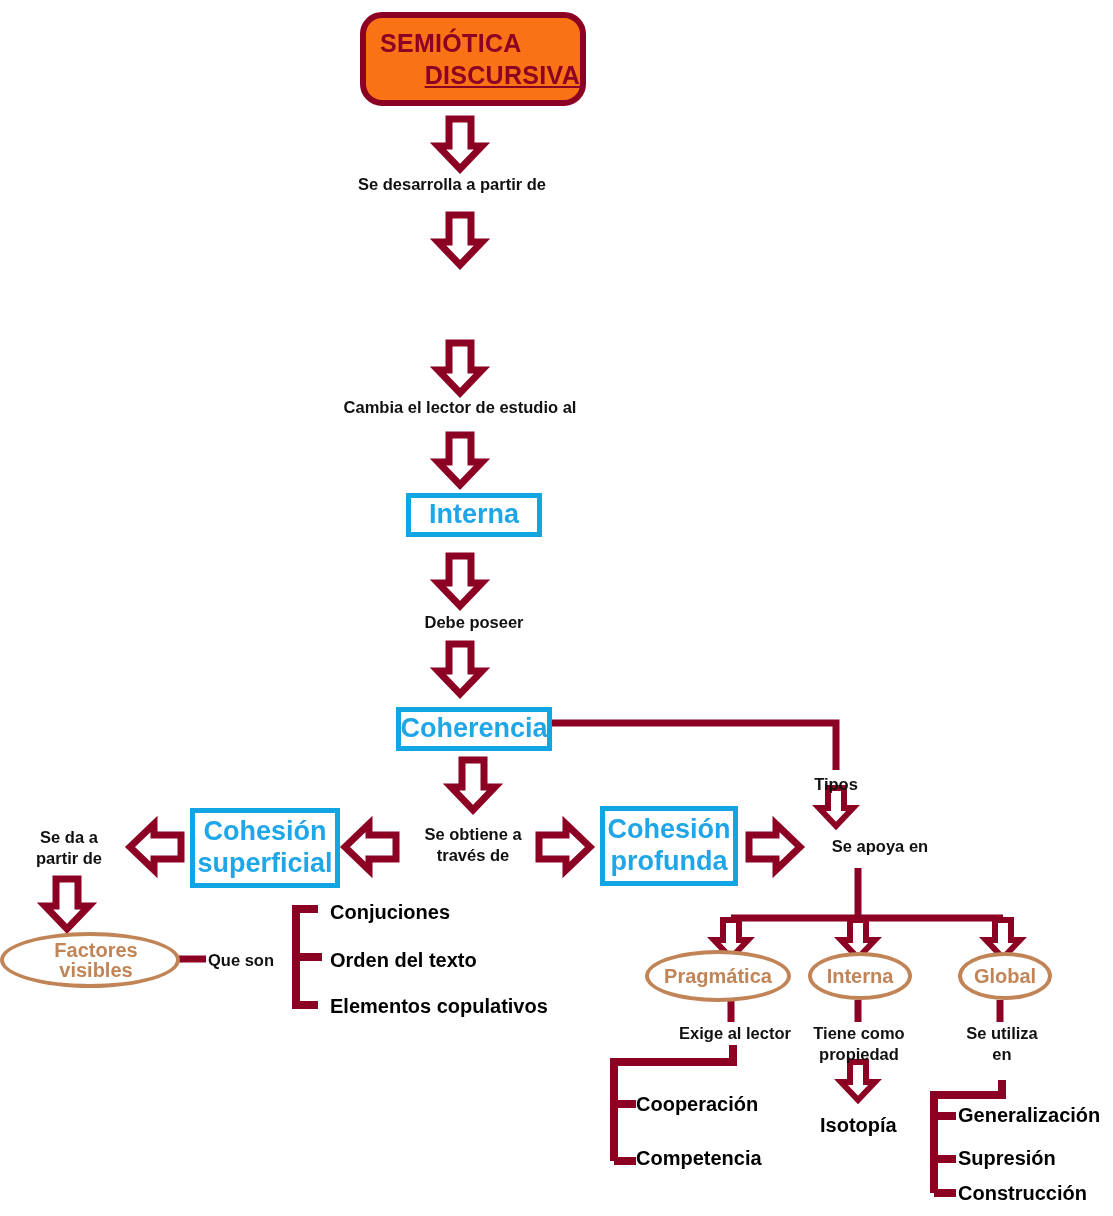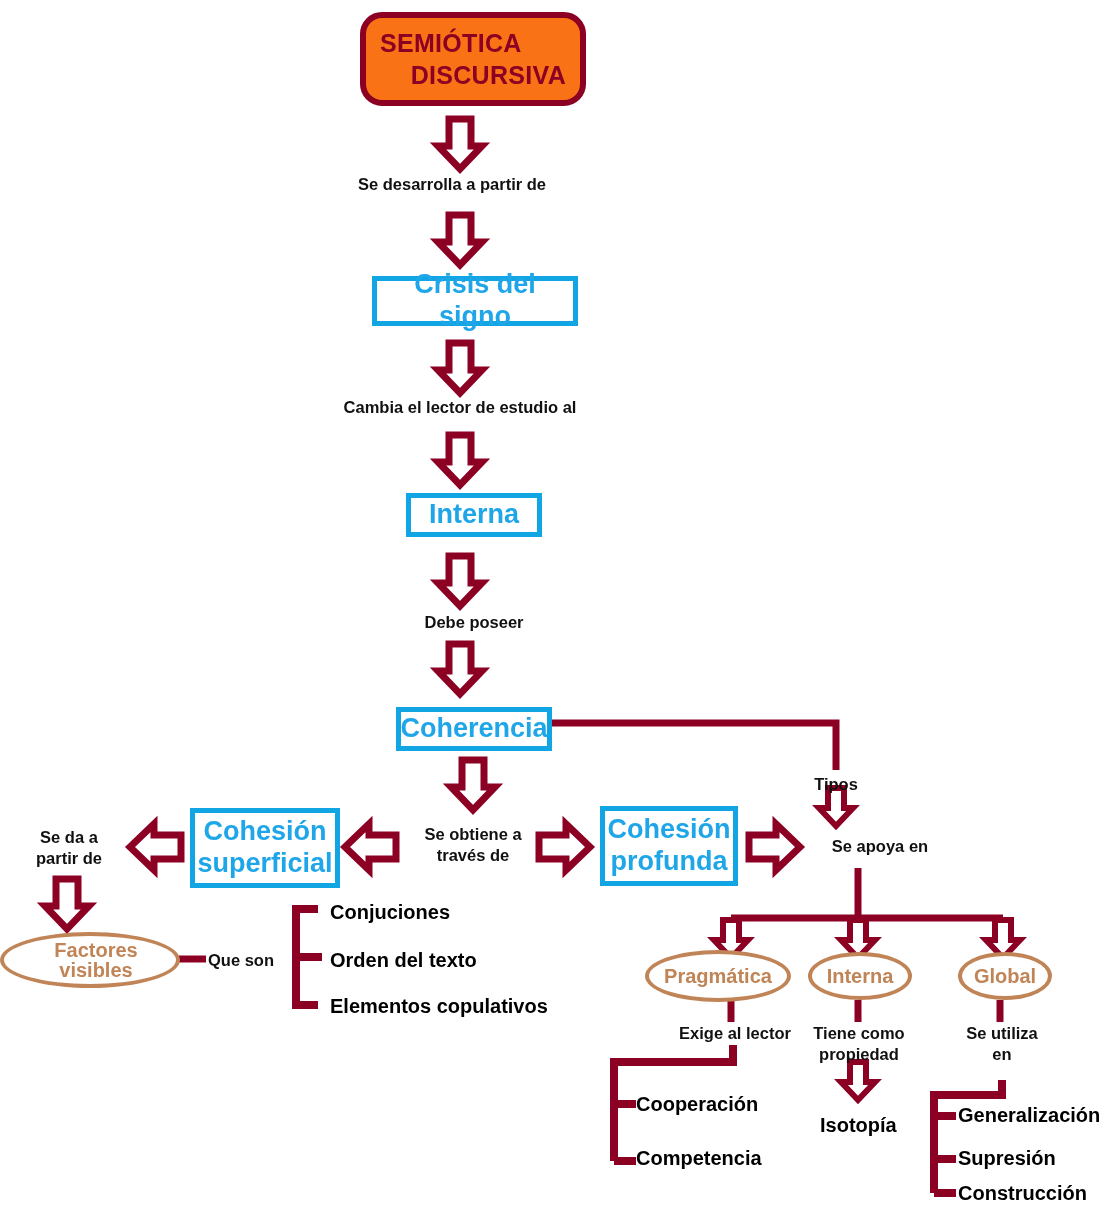--- a/index.html
+++ b/index.html
@@ -25,21 +25,21 @@
     border-radius:22px;
     background:#f97316;
     color:#8C0024;
     font-weight:bold;
     font-size:25px;
     line-height:1.28;
     letter-spacing:.3px;
   }
   .title-box .ttl-inner{display:block;width:100%;}
   .title-box .l1{display:block;text-align:left;padding-left:14px;}
-  .title-box .l2{display:block;text-align:right;padding-right:14px;}
+  .title-box .l2{display:block;text-align:right;padding-right:0;text-decoration:underline;}
 
   .blue-box{
     border:5px solid #12A5E4;
     background:#ffffff;
     color:#1EA6E8;
     font-weight:bold;
     font-size:27px;
     line-height:1.18;
   }
 
@@ -142,23 +142,20 @@
 
   <div class="node title-box" style="left:360px;top:12px;width:226px;height:94px;">
     <span class="ttl-inner">
       <span class="l1">SEMIÓTICA</span>
       <span class="l2">DISCURSIVA</span>
     </span>
   </div>
 
   <div class="conn-label" style="left:252px;top:174px;width:400px;">Se desarrolla a partir de</div>
 
-  <div class="node blue-box" style="left:372px;top:276px;width:206px;height:50px;">
-    <span>Crisis del signo</span>
-  </div>
 
   <div class="conn-label" style="left:240px;top:397px;width:440px;">Cambia el lector de estudio al</div>
 
   <div class="node blue-box" style="left:406px;top:493px;width:136px;height:44px;">
     <span>Interna</span>
   </div>
 
   <div class="conn-label" style="left:274px;top:612px;width:400px;">Debe poseer</div>
 
   <div class="node blue-box" style="left:396px;top:707px;width:156px;height:44px;">

